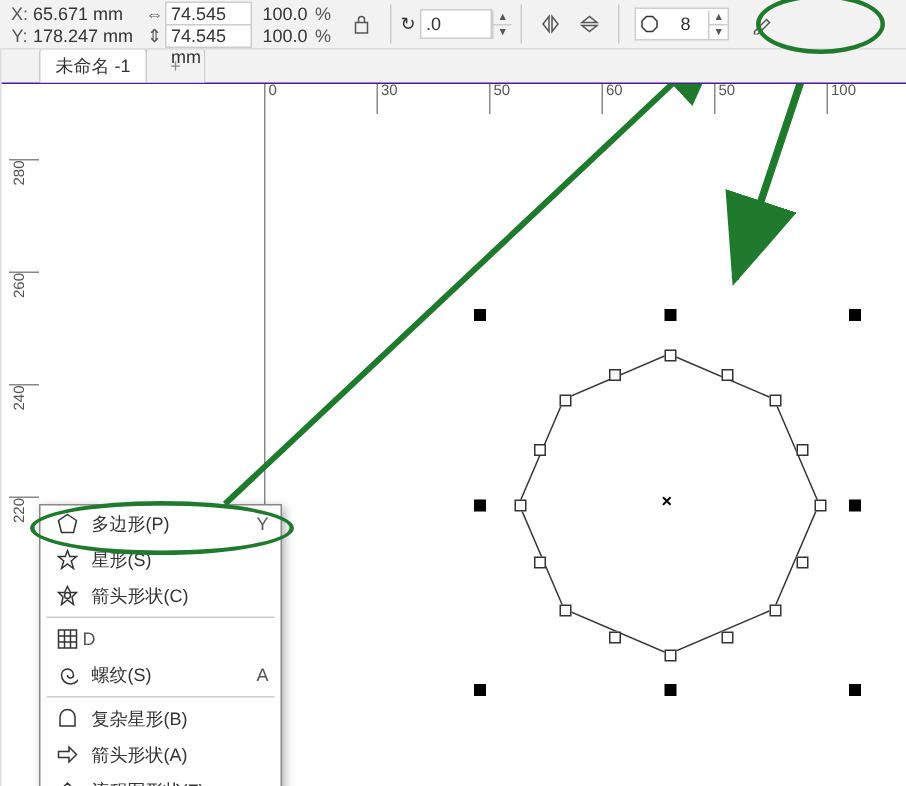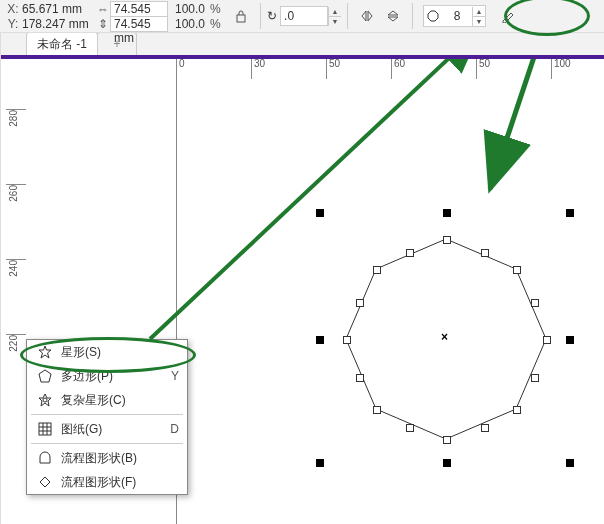--- a/index.html
+++ b/index.html
@@ -15,21 +15,21 @@
 .tb-iconbtn{width:22px;height:22px;display:flex;align-items:center;justify-content:center;border:1px solid transparent;margin:0 1px;cursor:pointer}
 .rot-box{display:flex;align-items:center}
 .rot-input{width:40px;border:1px solid #ccc;background:#fff;height:18px;line-height:18px;padding:0 3px;text-align:left}
 .sides-wrap{display:flex;align-items:center;border:1px solid #ccc;background:#fff;height:20px;margin-left:4px}
 .sides-icon{width:18px;display:flex;align-items:center;justify-content:center}
 .oct{width:12px;height:12px}
 .sides-val{width:30px;text-align:center}
 .spin{display:flex;flex-direction:column}
 .spin div{width:12px;height:9px;border-left:1px solid #ccc;display:flex;align-items:center;justify-content:center;cursor:pointer;font-size:7px;color:#555}
 .spin div:first-child{border-bottom:1px solid #ccc}
-.tabrow{height:22px;background:#f2f2f2;border-bottom:4px solid #4c1d95;display:flex;align-items:flex-end;padding-left:26px}
+.tabrow{height:22px;background:#f2f2f2;border-bottom:1px solid #4c1d95;display:flex;align-items:flex-end;padding-left:26px}
 .tab{border:1px solid #ccc;border-bottom:none;background:#fff;padding:2px 10px;font-size:12px;height:18px;line-height:18px;border-top-left-radius:3px;border-top-right-radius:3px;margin-right:-1px;cursor:pointer}
 .tab-plus{width:18px;text-align:center;color:#888;background:#f2f2f2;cursor:pointer}
 .workarea{position:relative;height:470px}
 .ruler-h{position:absolute;left:26px;top:0;right:0;height:20px;background:#fff;border-bottom:1px solid #aaa}
 .ruler-h .tick{position:absolute;top:0;height:20px;border-left:1px solid #888;font-size:10px;color:#555;padding-left:2px;line-height:10px}
 .ruler-v{position:absolute;left:6px;top:20px;width:20px;bottom:0;background:#fff;border-right:1px solid #aaa}
 .ruler-v .tick{position:absolute;left:0;width:20px;border-top:1px solid #888;font-size:10px;color:#555}
 .ruler-v .lbl{writing-mode:vertical-rl;transform:rotate(180deg);display:inline-block;margin-left:2px}
 
 .lefttools{position:absolute;left:-26px;top:0;width:26px;height:524px;background:#f2f2f2;border-right:1px solid #ddd;display:flex;flex-direction:column;align-items:center;padding-top:54px;gap:3px}
@@ -153,21 +153,21 @@
   <div class="tab"><span>未命名 -1</span></div>
   <div class="tab tab-plus"><span>+</span></div>
 </div>
 
 <div class="workarea">
 
   <div class="ruler-h">
     <div class="tick" style="left:150px"><span>0</span></div>
     <div class="tick" style="left:225px"><span>30</span></div>
     <div class="tick" style="left:300px"><span>50</span></div>
-    <div class="tick" style="left:365px"><span>60</span></div>
+    <div class="tick" style="left:375px"><span>60</span></div>
     <div class="tick" style="left:450px"><span>50</span></div>
     <div class="tick" style="left:525px"><span>100</span></div>
   </div>
   <div class="ruler-v">
     <div class="tick" style="top:30px"><span class="lbl">280</span></div>
     <div class="tick" style="top:105px"><span class="lbl">260</span></div>
     <div class="tick" style="top:180px"><span class="lbl">240</span></div>
     <div class="tick" style="top:255px"><span class="lbl">220</span></div>
   </div>
 
@@ -204,62 +204,78 @@
     <div class="obj-handle" style="left:290px;top:380px"></div>
     <div class="obj-handle" style="left:417px;top:380px"></div>
     <div class="obj-handle" style="left:540px;top:380px"></div>
     <div class="center-x" style="left:415px;top:251px">×</div>
   </div>
 
   <div class="flyout">
     <div class="fly-item">
       <span class="fly-icon">
           <svg width="14" height="14" viewBox="0 0 14 14">
-            <polygon points="7,1 8.5,5 13,5 9.5,8 11,13 7,10 3,13 4.5,8 1,5 5.5,5" fill="none" stroke="#333"></polygon>
-          </svg>
-        </span>
-      <span class="fly-label">星形(S)</span>
-    </div>
-    <div class="fly-item">
-      <span class="fly-icon">
-          <svg width="14" height="14" viewBox="0 0 14 14">
             <polygon points="7,1 13,5 11,13 3,13 1,5" fill="none" stroke="#333"></polygon>
           </svg>
         </span>
       <span class="fly-label">多边形(P)</span>
       <span class="fly-key">Y</span>
     </div>
     <div class="fly-item">
       <span class="fly-icon">
           <svg width="14" height="14" viewBox="0 0 14 14">
+            <polygon points="7,1 8.5,5 13,5 9.5,8 11,13 7,10 3,13 4.5,8 1,5 5.5,5" fill="none" stroke="#333"></polygon>
+          </svg>
+        </span>
+      <span class="fly-label">星形(S)</span>
+    </div>
+    <div class="fly-item">
+      <span class="fly-icon">
+          <svg width="14" height="14" viewBox="0 0 14 14">
             <polygon points="7,1 9,5 13,5 10,8 11,13 7,10 3,13 4,8 1,5 5,5" fill="none" stroke="#333"></polygon>
             <circle cx="7" cy="7" r="2" fill="none" stroke="#333"></circle>
           </svg>
         </span>
-      <span class="fly-label">复杂星形(C)</span>
+      <span class="fly-label">箭头形状(C)</span>
     </div>
     <div class="fly-sep"></div>
     <div class="fly-item">
       <span class="fly-icon">
           <svg width="14" height="14" viewBox="0 0 14 14">
             <rect x="1" y="1" width="12" height="12" fill="none" stroke="#333"></rect>
             <path d="M1 5h12M1 9h12M5 1v12M9 1v12" stroke="#333"></path>
           </svg>
         </span>
-      <span class="fly-label">图纸(G)</span>
       <span class="fly-key">D</span>
     </div>
+    <div class="fly-item">
+      <span class="fly-icon">
+          <svg width="14" height="14" viewBox="0 0 14 14">
+            <path d="M7 7a2 2 0 104 0 4 4 0 10-8 0 6 6 0 1012 0" fill="none" stroke="#333"></path>
+          </svg>
+        </span>
+      <span class="fly-label">螺纹(S)</span>
+      <span class="fly-key">A</span>
+    </div>
     <div class="fly-sep"></div>
     <div class="fly-item">
       <span class="fly-icon">
           <svg width="14" height="14" viewBox="0 0 14 14">
             <path d="M2 12V6a5 5 0 0110 0v6z" fill="none" stroke="#333"></path>
           </svg>
         </span>
-      <span class="fly-label">流程图形状(B)</span>
+      <span class="fly-label">复杂星形(B)</span>
+    </div>
+    <div class="fly-item">
+      <span class="fly-icon">
+          <svg width="14" height="14" viewBox="0 0 14 14">
+            <path d="M1 5h7V2l5 5-5 5V9H1z" fill="none" stroke="#333"></path>
+          </svg>
+        </span>
+      <span class="fly-label">箭头形状(A)</span>
     </div>
     <div class="fly-item">
       <span class="fly-icon">
           <svg width="14" height="14" viewBox="0 0 14 14">
             <polygon points="7,2 12,7 7,12 2,7" fill="none" stroke="#333"></polygon>
           </svg>
         </span>
       <span class="fly-label">流程图形状(F)</span>
     </div>
 

